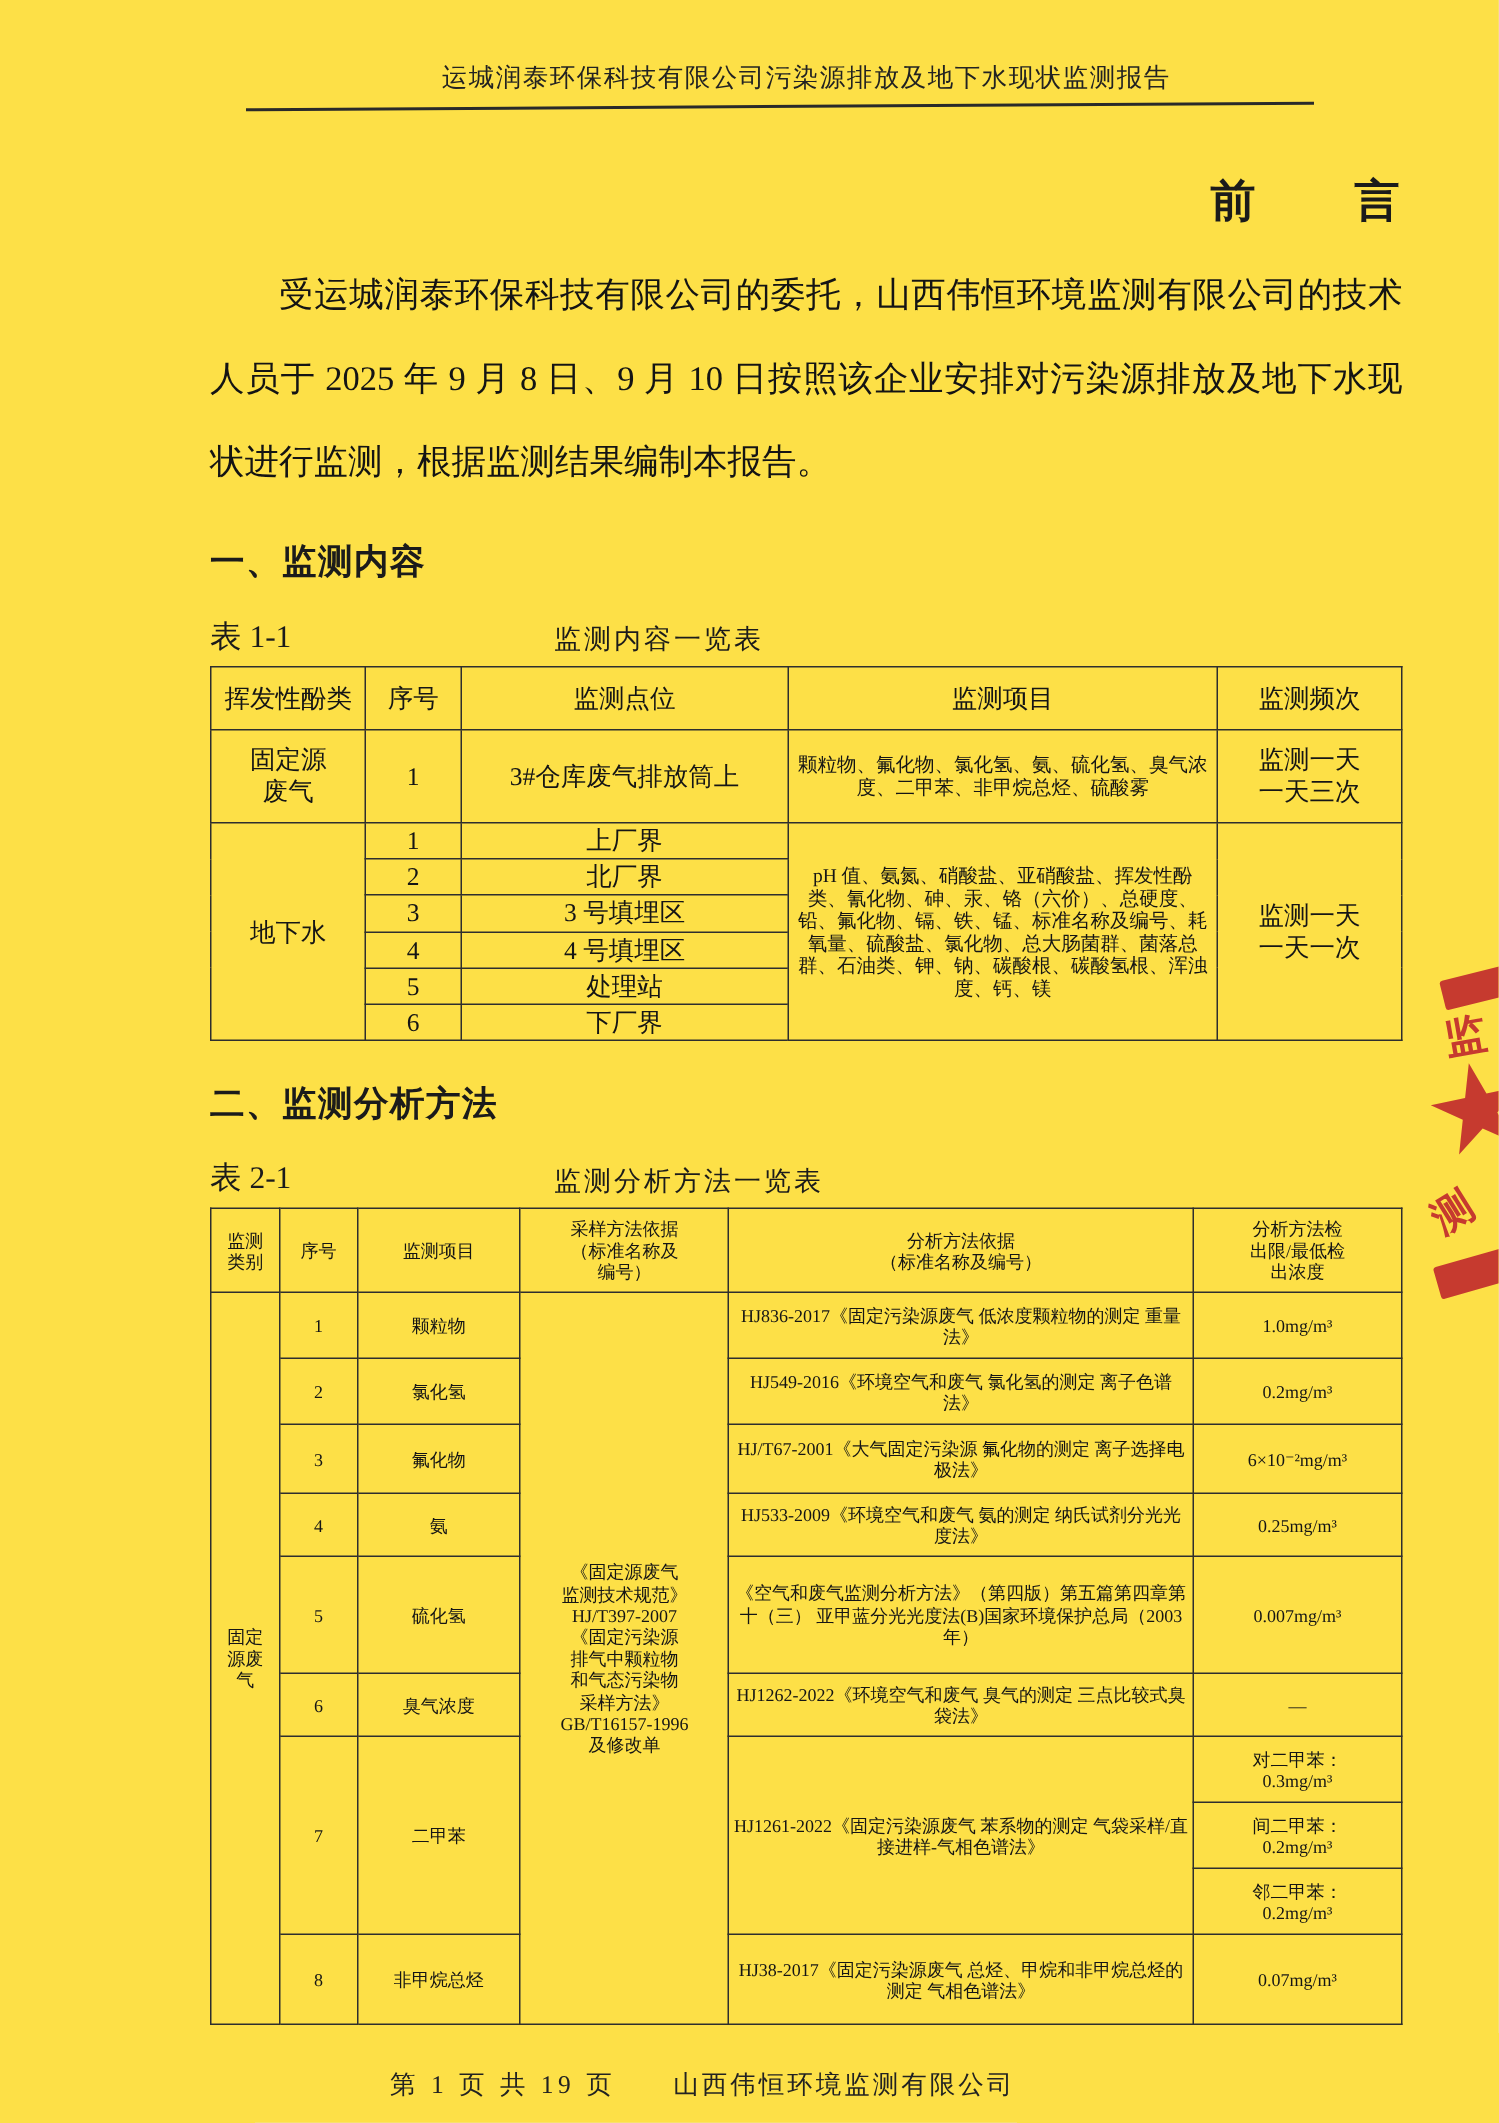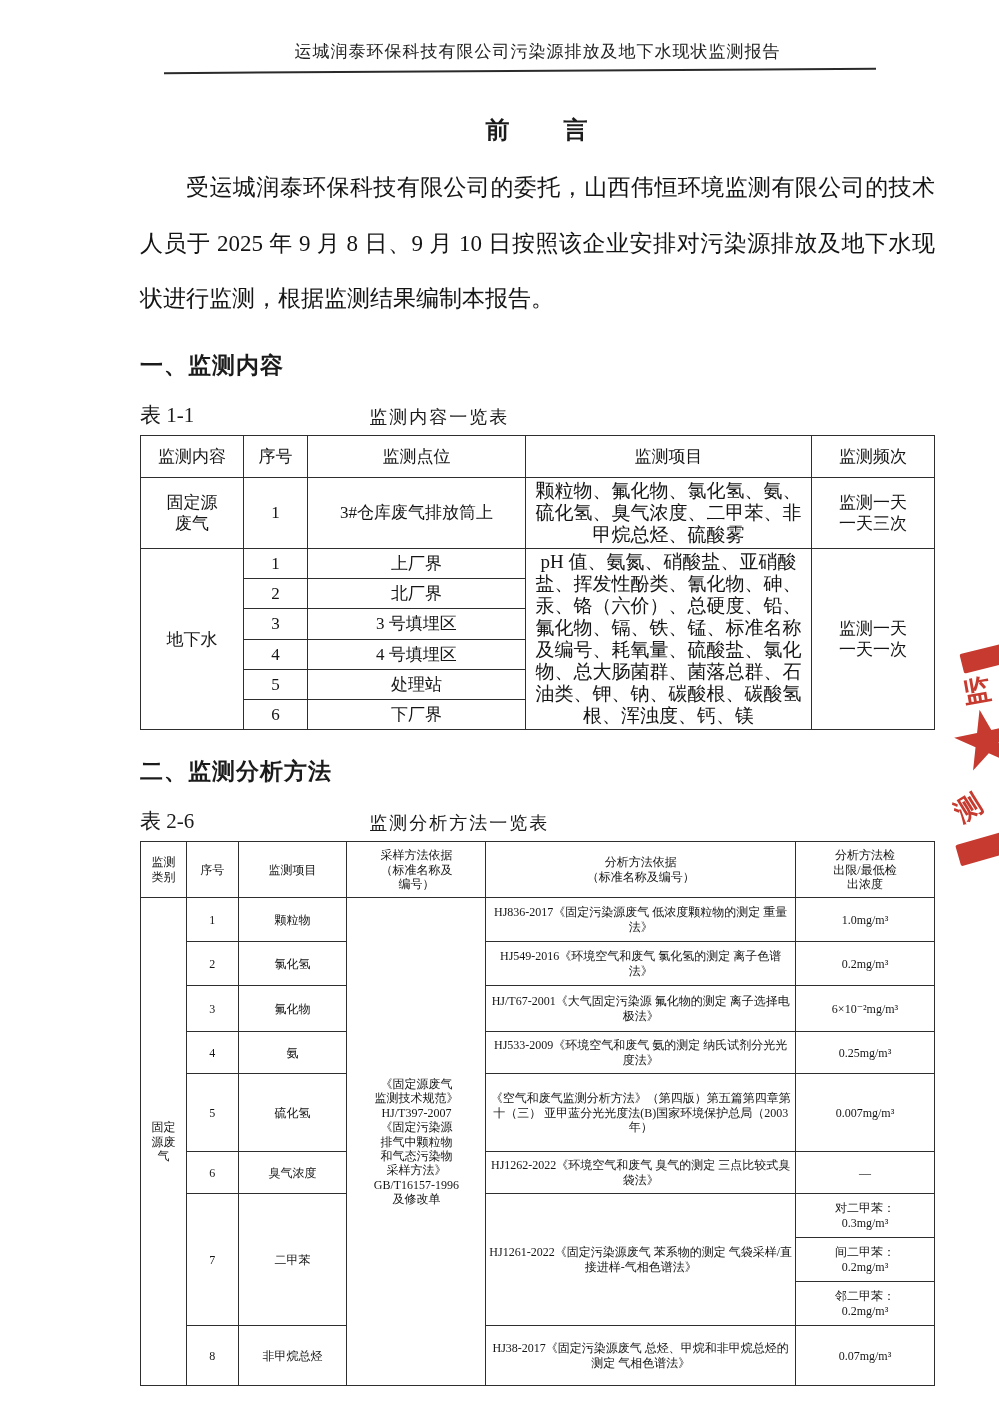--- a/index.html
+++ b/index.html
@@ -1,34 +1,34 @@
 <!DOCTYPE html>
 <html><head>
 <meta charset="utf-8">
 <style>
   html,body{margin:0;padding:0;}
   body{background:#e8e8e8;font-family:"Liberation Serif","DejaVu Serif",serif;}
   #page{
     position:relative;width:999px;height:1415px;margin:0 auto;
-    background:#ffffff;overflow:hidden;color:#1b1b1b;
+    background:#fde047;overflow:hidden;color:#1b1b1b;
   }
   #content{padding:40px 64px 0 140px;}
   .doc-header{text-align:center;font-size:17px;letter-spacing:1px;color:#222;}
   .header-rule{height:2px;background:#2a2a2a;margin:7px 0 0 24px;width:712px;transform:rotate(-0.35deg);}
-  .doc-title{text-align:center;font-size:24px;font-weight:bold;margin-top:42px;letter-spacing:2px;}
+  .doc-title{text-align:right;font-size:30px;font-weight:bold;margin-top:42px;letter-spacing:2px;}
   .intro{font-size:23px;line-height:2.42;text-align:justify;text-indent:2em;margin-top:14px;color:#141414;}
   .sec-heading{font-size:23px;font-weight:bold;margin-top:14px;letter-spacing:1px;}
   .tbl-caption-row{display:flex;align-items:flex-end;margin-top:20px;font-size:21px;}
   .tbl-label{flex:0 0 auto;}
   .tbl-caption{margin-left:175px;font-size:18px;letter-spacing:2px;}
   table{border-collapse:collapse;width:100%;table-layout:fixed;margin-top:6px;}
   td,th{border:1.6px solid #2e2e2e;text-align:center;vertical-align:middle;
         font-weight:normal;padding:1px 2px;color:#151515;}
   .t11{font-size:17px;line-height:1.25;}
-  .t11 .items{font-size:19px;line-height:1.16;padding:2px 4px;}
+  .t11 .items{font-size:13px;line-height:1.16;padding:2px 4px;}
   .t21{font-size:12px;line-height:1.2;padding-left:12px;}
   .preline{white-space:pre-line;}
   .footer{display:flex;margin-top:28px;font-size:17px;color:#222;}
   .footer .page-info{margin-left:120px;letter-spacing:3px;}
   .footer .company{margin-left:38px;letter-spacing:2px;}
   
   .stamp *{position:absolute;color:#c63a2f;}
   .stamp-bar-top{left:961px;top:647px;width:58px;height:20px;background:#c63a2f;transform:rotate(-14deg);border-radius:2px;}
   .stamp-char-top{left:963px;top:672px;font-size:28px;font-weight:bold;transform:rotate(-10deg);font-family:"Liberation Sans",sans-serif;}
   .stamp-star{left:950px;top:700px;font-size:80px;line-height:1;transform:rotate(-12deg);}
@@ -58,21 +58,21 @@
     <table class="t11">
       <colgroup>
         <col style="width:13%">
           <col style="width:8%">
           <col style="width:27.5%">
           <col style="width:36%">
           <col style="width:15.5%">
       </colgroup>
       <tbody>
           <tr style="height:42px;">
-        <th>监测内容</th>
+        <th>挥发性酚类</th>
         <th>序号</th>
         <th>监测点位</th>
         <th>监测项目</th>
         <th>监测频次</th>
       </tr>
       <tr style="height:62px;">
         <td class="preline">固定源
 废气</td>
         <td>1</td>
         <td>3#仓库废气排放筒上</td>
@@ -107,21 +107,21 @@
       <tr style="height:23px;">
         <td>6</td>
         <td>下厂界</td>
       </tr>
     </tbody>
       </table>
 
     <div class="sec-heading" style="margin-top:26px;">二、监测分析方法</div>
 
     <div class="tbl-caption-row">
-      <span class="tbl-label">表 2-6</span>
+      <span class="tbl-label">表 2-1</span>
       <span class="tbl-caption">监测分析方法一览表</span>
     </div>
 
     <table class="t21">
       <colgroup>
         <col style="width:5.8%">
           <col style="width:6.5%">
           <col style="width:13.7%">
           <col style="width:17.5%">
           <col style="width:39%">

